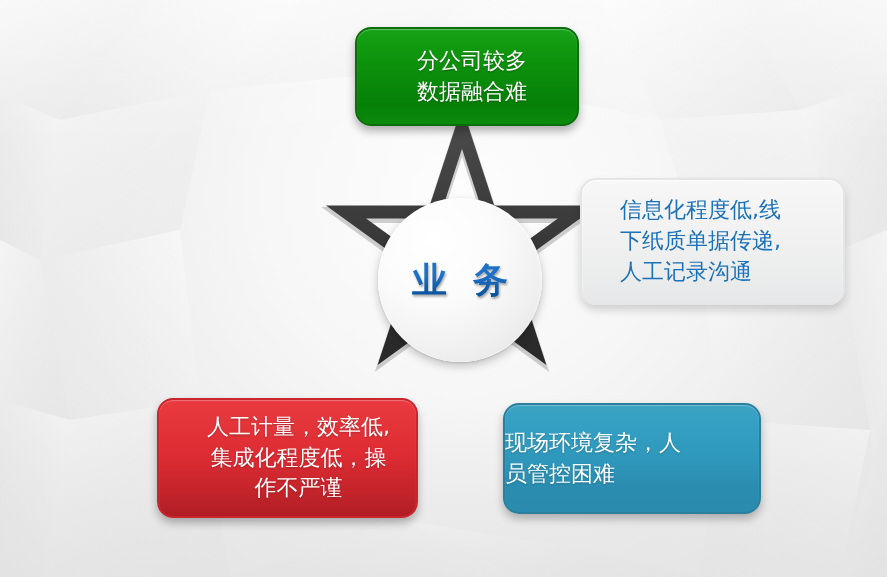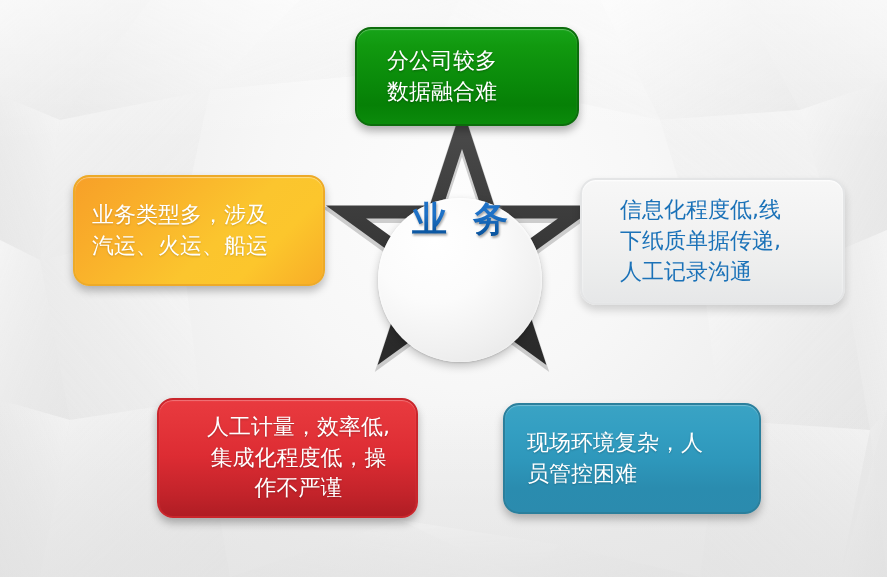--- a/index.html
+++ b/index.html
@@ -29,21 +29,21 @@
 
   
   .hub{
     position:absolute;left:378px;top:198px;width:164px;height:164px;border-radius:50%;
     background:
       radial-gradient(circle at 34% 26%, #ffffff 0%, #fbfbfb 38%, #f0f0f0 68%, #e2e2e2 100%);
     box-shadow:
       0 4px 10px rgba(0,0,0,.22),
       0 1px 2px rgba(0,0,0,.12),
       inset 0 1px 3px rgba(255,255,255,.95);
-    display:flex;flex-direction:column;align-items:center;justify-content:flex-start;
+    display:flex;flex-direction:column;align-items:center;justify-content:center;
   }
   .hub-line{
     font-size:35px;font-weight:bold;line-height:1.22;
     letter-spacing:7px;text-indent:7px;
     background:linear-gradient(to bottom,#1c6fc4 0%,#1e72c8 38%,#0d5ba8 72%,#0a4f96 100%);
     -webkit-background-clip:text;background-clip:text;
     color:transparent;-webkit-text-fill-color:transparent;
     filter:drop-shadow(1px 2px 1px rgba(150,150,150,.85));
     white-space:nowrap;
   }
@@ -60,21 +60,21 @@
     white-space:pre-line;
   }
 
   
   .node-green{
     left:355px;top:27px;width:224px;height:99px;
     background:linear-gradient(to bottom,#17a319 0%,#11990f 18%,#0a8a0a 55%,#068006 80%,#0b8b0b 100%);
     border:2px solid #0c6d0c;
     box-shadow:0 5px 9px rgba(0,0,0,.30), inset 0 1px 1px rgba(255,255,255,.35);
   }
-  .node-green .txt{color:#ffffff;padding-left:30px;text-shadow:0 1px 2px rgba(0,0,0,.30);}
+  .node-green .txt{color:#ffffff;padding-left:60px;text-shadow:0 1px 2px rgba(0,0,0,.30);}
 
   
   .node-orange{
     left:73px;top:175px;width:252px;height:111px;
     background:linear-gradient(135deg,#f7a028 0%,#f9ad2a 22%,#fbc52e 58%,#fcc62c 75%,#f8ad27 100%);
     border:2px solid #edaa28;
     box-shadow:0 5px 9px rgba(0,0,0,.26), inset 0 1px 1px rgba(255,255,255,.45);
   }
   .node-orange .txt{color:#ffffff;padding-left:17px;text-shadow:0 1px 2px rgba(0,0,0,.18);}
 
@@ -96,21 +96,21 @@
   }
   .node-red .txt{color:#ffffff;padding-left:22px;text-shadow:0 1px 2px rgba(0,0,0,.25);text-align:center;}
 
   
   .node-teal{
     left:503px;top:403px;width:258px;height:111px;
     background:linear-gradient(to bottom,#3aa3c4 0%,#349fc2 22%,#2e97bb 52%,#2a8caf 78%,#2b8bae 100%);
     border:2px solid #2b7f9c;
     box-shadow:0 5px 9px rgba(0,0,0,.26), inset 0 1px 1px rgba(255,255,255,.30);
   }
-  .node-teal .txt{color:#ffffff;padding-left:22px;text-shadow:0 1px 2px rgba(0,0,0,.22);}
+  .node-teal .txt{color:#ffffff;text-shadow:0 1px 2px rgba(0,0,0,.22);}
 </style>
 </head>
 <body>
 
 <div id="stage">
 
   <div class="bg-base"></div>
 
   <svg class="bg-poly" width="887" height="577" viewBox="0 0 887 577">
     <defs>
@@ -165,24 +165,20 @@
 
   <div class="hub">
     <div class="hub-line">业 务</div>
   </div>
 
   <div class="node node-green">
     <div class="txt">分公司较多
 数据融合难</div>
   </div>
 
-  <div class="node node-orange">
-    <div class="txt">业务类型多，涉及
-汽运、火运、船运</div>
-  </div>
 
   <div class="node node-gray">
     <div class="txt">信息化程度低,线
 下纸质单据传递,
 人工记录沟通</div>
   </div>
 
   <div class="node node-red">
     <div class="txt">人工计量，效率低,
 集成化程度低，操

